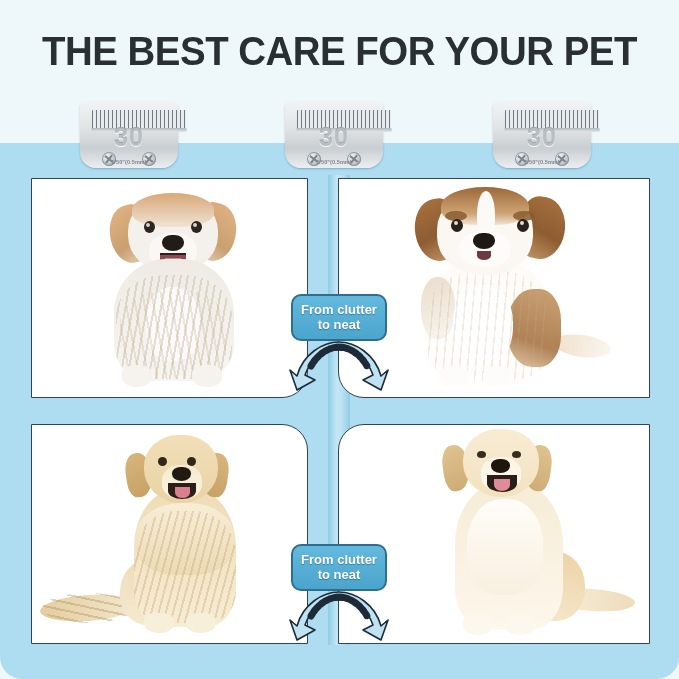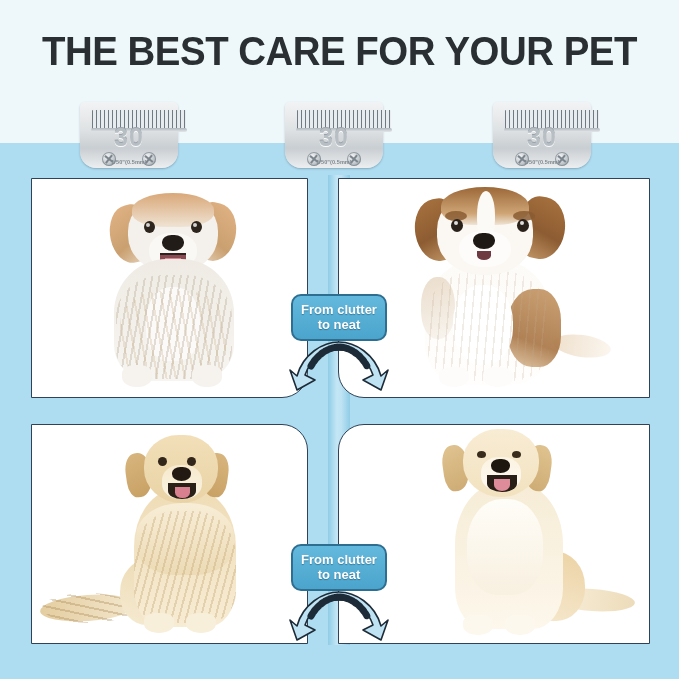--- a/index.html
+++ b/index.html
@@ -3,21 +3,21 @@
 <meta charset="utf-8">
 <style>
   html,body{margin:0;padding:0;}
   body{
     width:679px;height:679px;
     background:#eef8fb;
     font-family:"Liberation Sans", sans-serif;
     overflow:hidden;
     position:relative;
   }
-  #stage{position:absolute;inset:0;width:679px;height:679px;overflow:hidden;}
+  #stage{position:absolute;inset:0;width:679px;height:679px;overflow:hidden;border-radius:22px;}
 
   
   .band-top{position:absolute;left:0;top:0;width:679px;height:143px;background:#eef8fb;}
   .band-blue{position:absolute;left:0;top:143px;width:679px;height:536px;background:#aedcf0;}
 
   
   .headline{
     position:absolute;left:0;top:28px;width:679px;
     text-align:center;
     font-size:40px;

